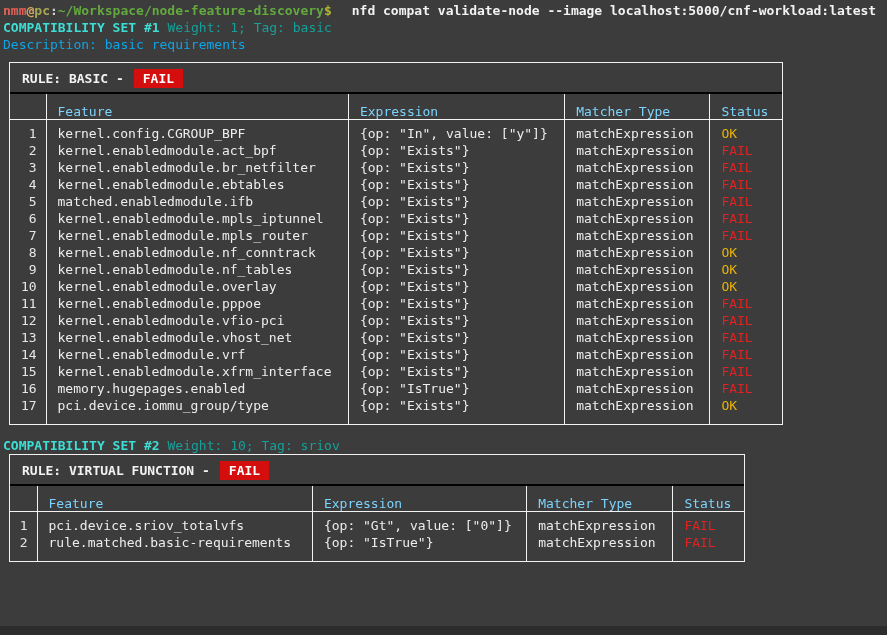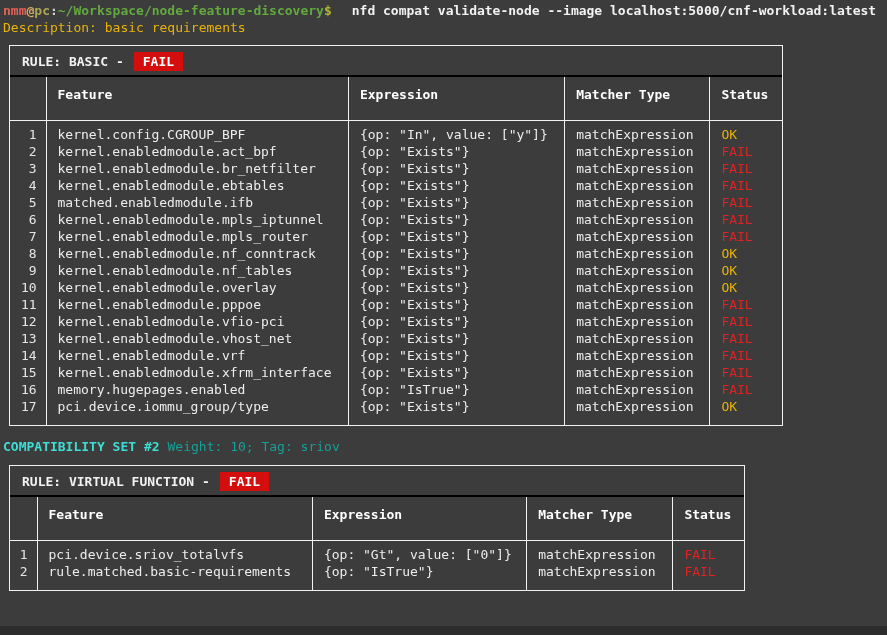--- a/index.html
+++ b/index.html
@@ -8,36 +8,36 @@
     background:#3c3c3c;
     font-family:"DejaVu Sans Mono","Liberation Mono",monospace;
     font-size:13px;color:#eaeaea;
   }
   .term{padding:2px 0 0 3px}
   .line{line-height:17px;white-space:pre}
   .prompt-line{font-weight:bold}
   .cmd{color:#f2f2f2;margin-left:20px}
   .set-title{font-weight:bold;color:#3ddfd4}
   .set-meta{color:#16a09a;margin-left:8px}
-  .desc{color:#eab308}
+  .desc{color:#0ea5e9}
   .rulebox{border:1px solid #f2f2f2;margin-left:6px}
   .rulebox.t1{width:772px;margin-top:9px}
-  .rulebox.t2{width:734px;margin-top:10px}
+  .rulebox.t2{width:734px;}
   .rule-title{
     padding:6px 12px;font-weight:bold;color:#f2f2f2;
     border-bottom:2px solid #000000;height:17px;line-height:17px;white-space:pre;
   }
   .badge{
     background:#d40d0d;color:#ffffff;font-weight:bold;
     padding:1px 9px;margin-left:10px;display:inline-block;
   }
   table{border-collapse:collapse;width:100%;table-layout:fixed}
   th{
-    font-weight:bold;text-align:left;color:#ffffff;
-    padding:10px 11px 18px 11px;border-right:1px solid #f2f2f2;
+    font-weight:normal;text-align:left;color:#7dd3fc;
+    padding:10px 11px 0 11px;border-right:1px solid #f2f2f2;
     white-space:pre;overflow:hidden;
   }
   th:last-child{border-right:none}
   thead tr{border-bottom:1px solid #f2f2f2}
   td{
     padding:0 11px;line-height:17px;border-right:1px solid #f2f2f2;
     white-space:pre;overflow:hidden;color:#ededed;
   }
   td:last-child{border-right:none}
   tbody tr:first-child td{padding-top:5px}
@@ -47,20 +47,21 @@
   .st-FAIL{color:#e02222}
   .bottom-edge{position:absolute;left:0;bottom:0;width:887px;height:9px;background:#2d2d2d}
 </style>
 </head>
 <body>
 
 <div class="term">
 
   <div class="line prompt-line"><span id="prompt"><span style="color: rgb(224, 97, 87);">nmm</span><span style="color: rgb(217, 168, 92);">@</span><span style="color: rgb(169, 168, 82);">pc</span><span style="color: rgb(208, 208, 208);">:</span><span style="color: rgb(99, 169, 63);">~/Workspace/node-feature-discovery</span><span style="color: rgb(181, 184, 47);">$</span></span><span class="cmd">nfd compat validate-node --image localhost:5000/cnf-workload:latest</span></div>
 
+  <div class="line"><span class="set-title">COMPATIBILITY SET #1</span><span class="set-meta">Weight: 1; Tag: basic</span></div>
   <div class="line desc">Description: basic requirements</div>
 
   <div class="rulebox t1">
     <div class="rule-title"><span>RULE: BASIC -</span><span class="badge">FAIL</span></div>
     <table>
       <colgroup>
           <col style="width:36px">
           <col style="width:302px">
           <col style="width:216px">
           <col style="width:145px">

